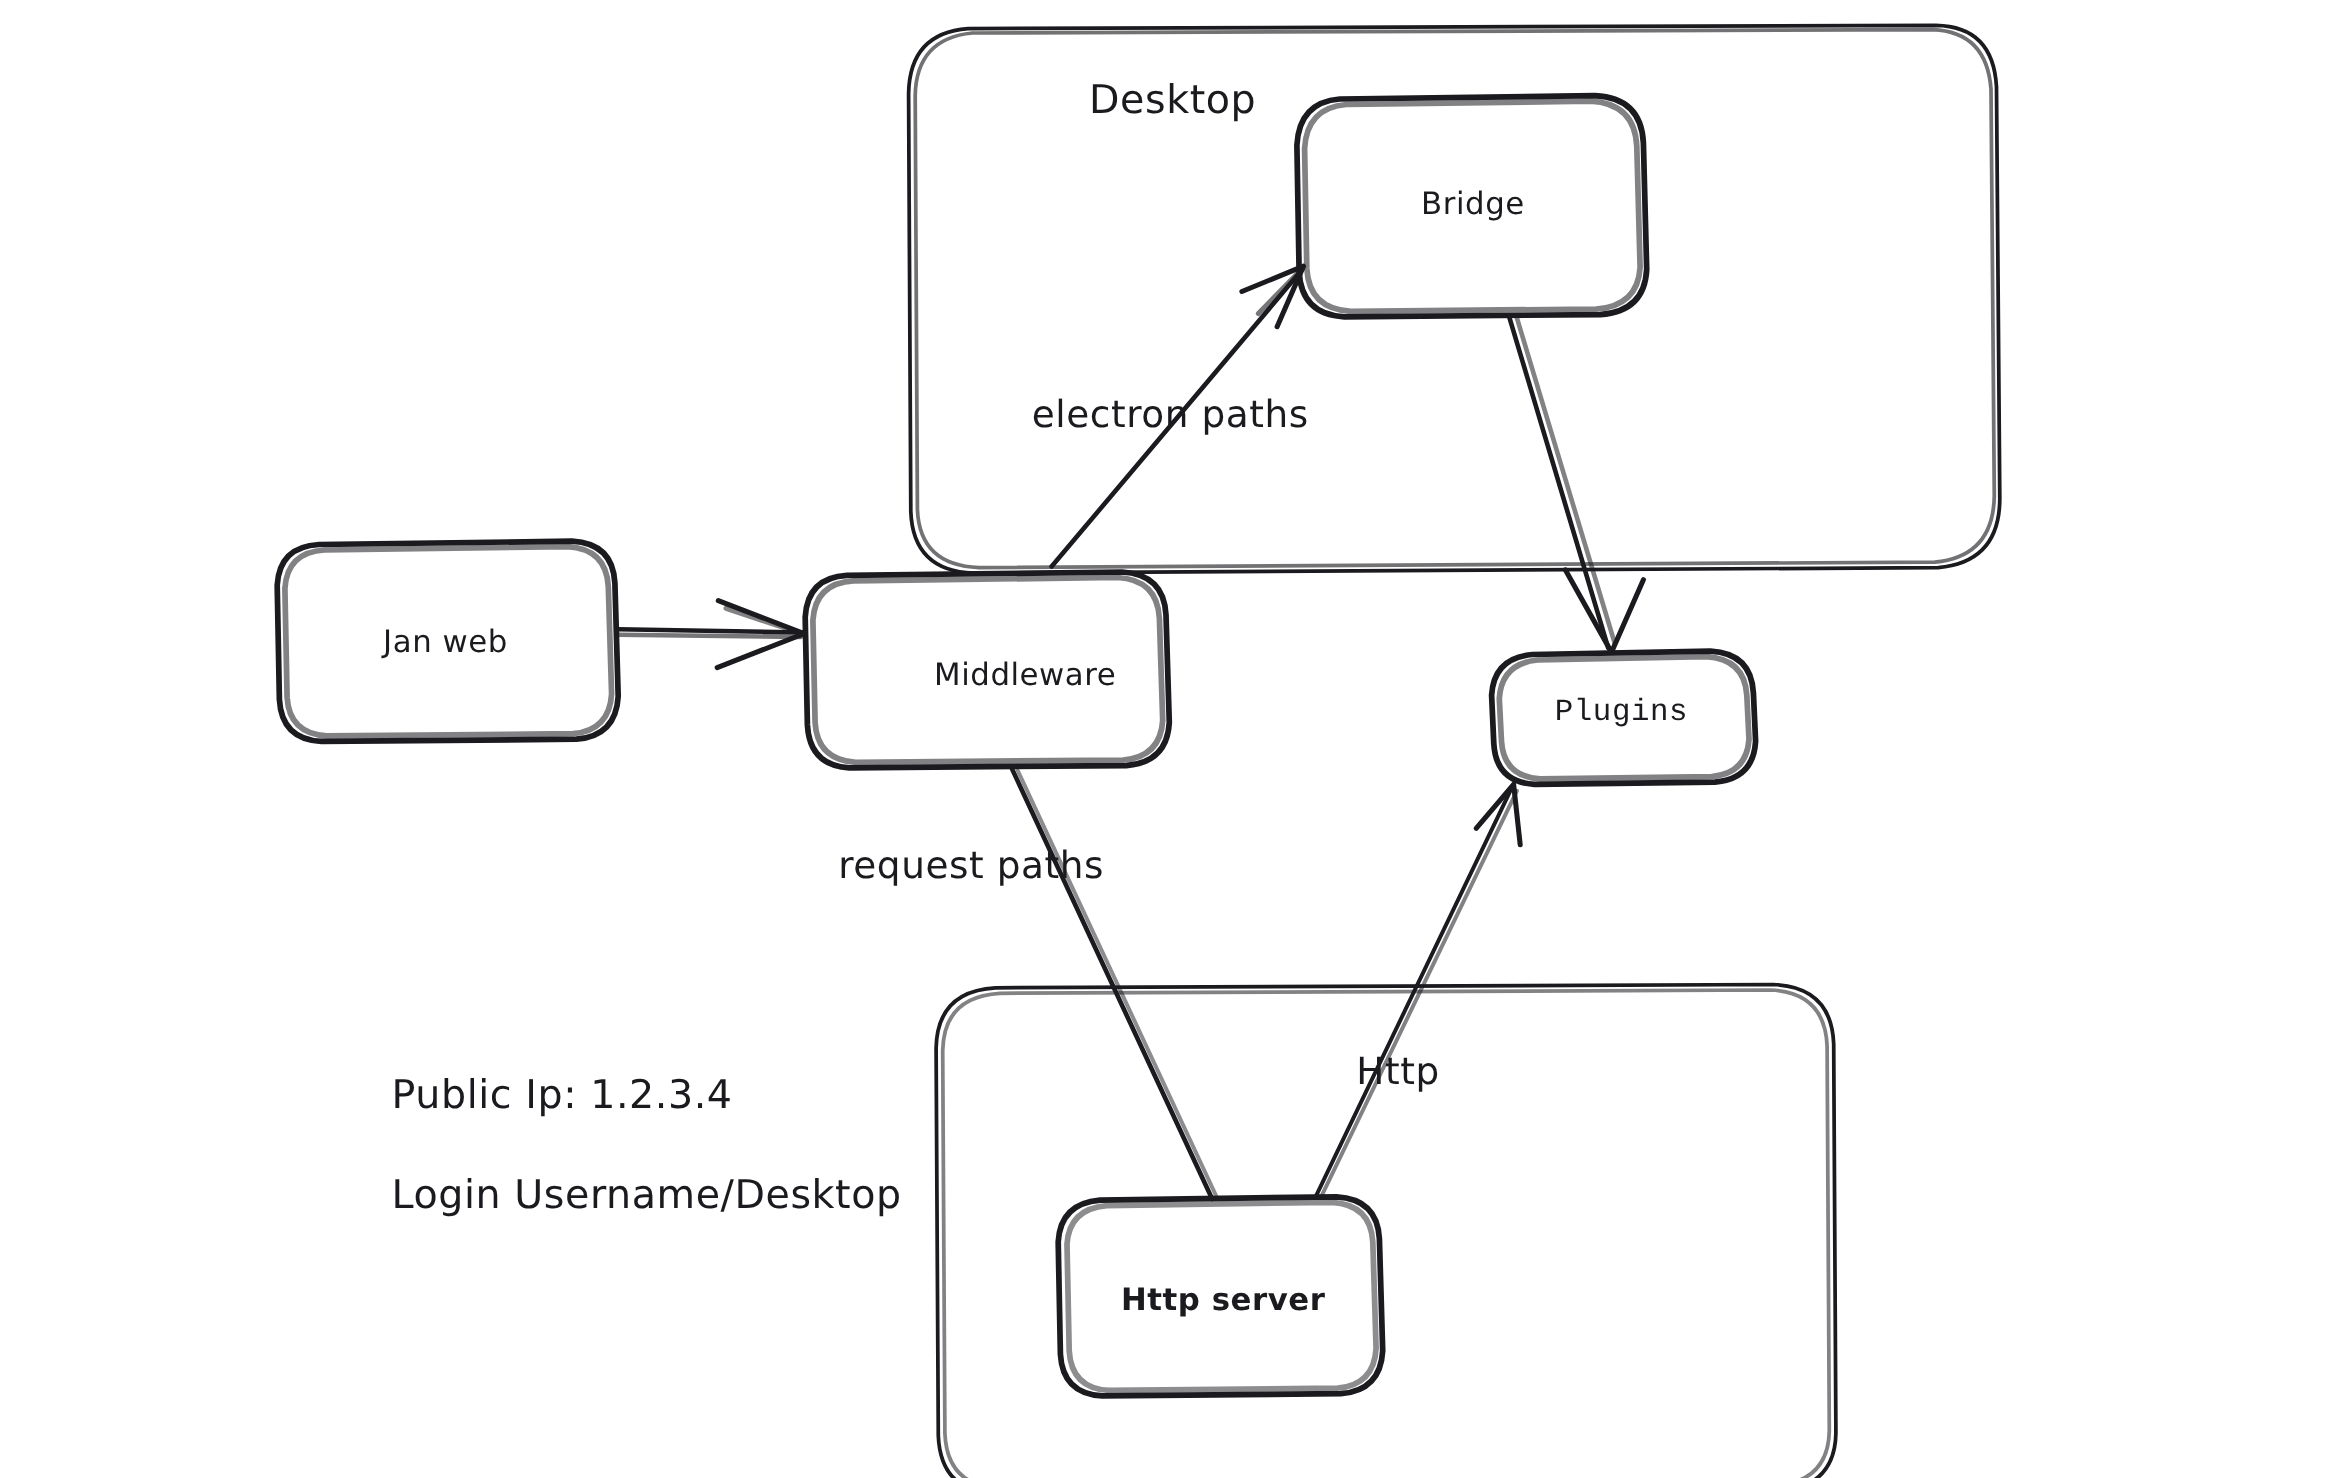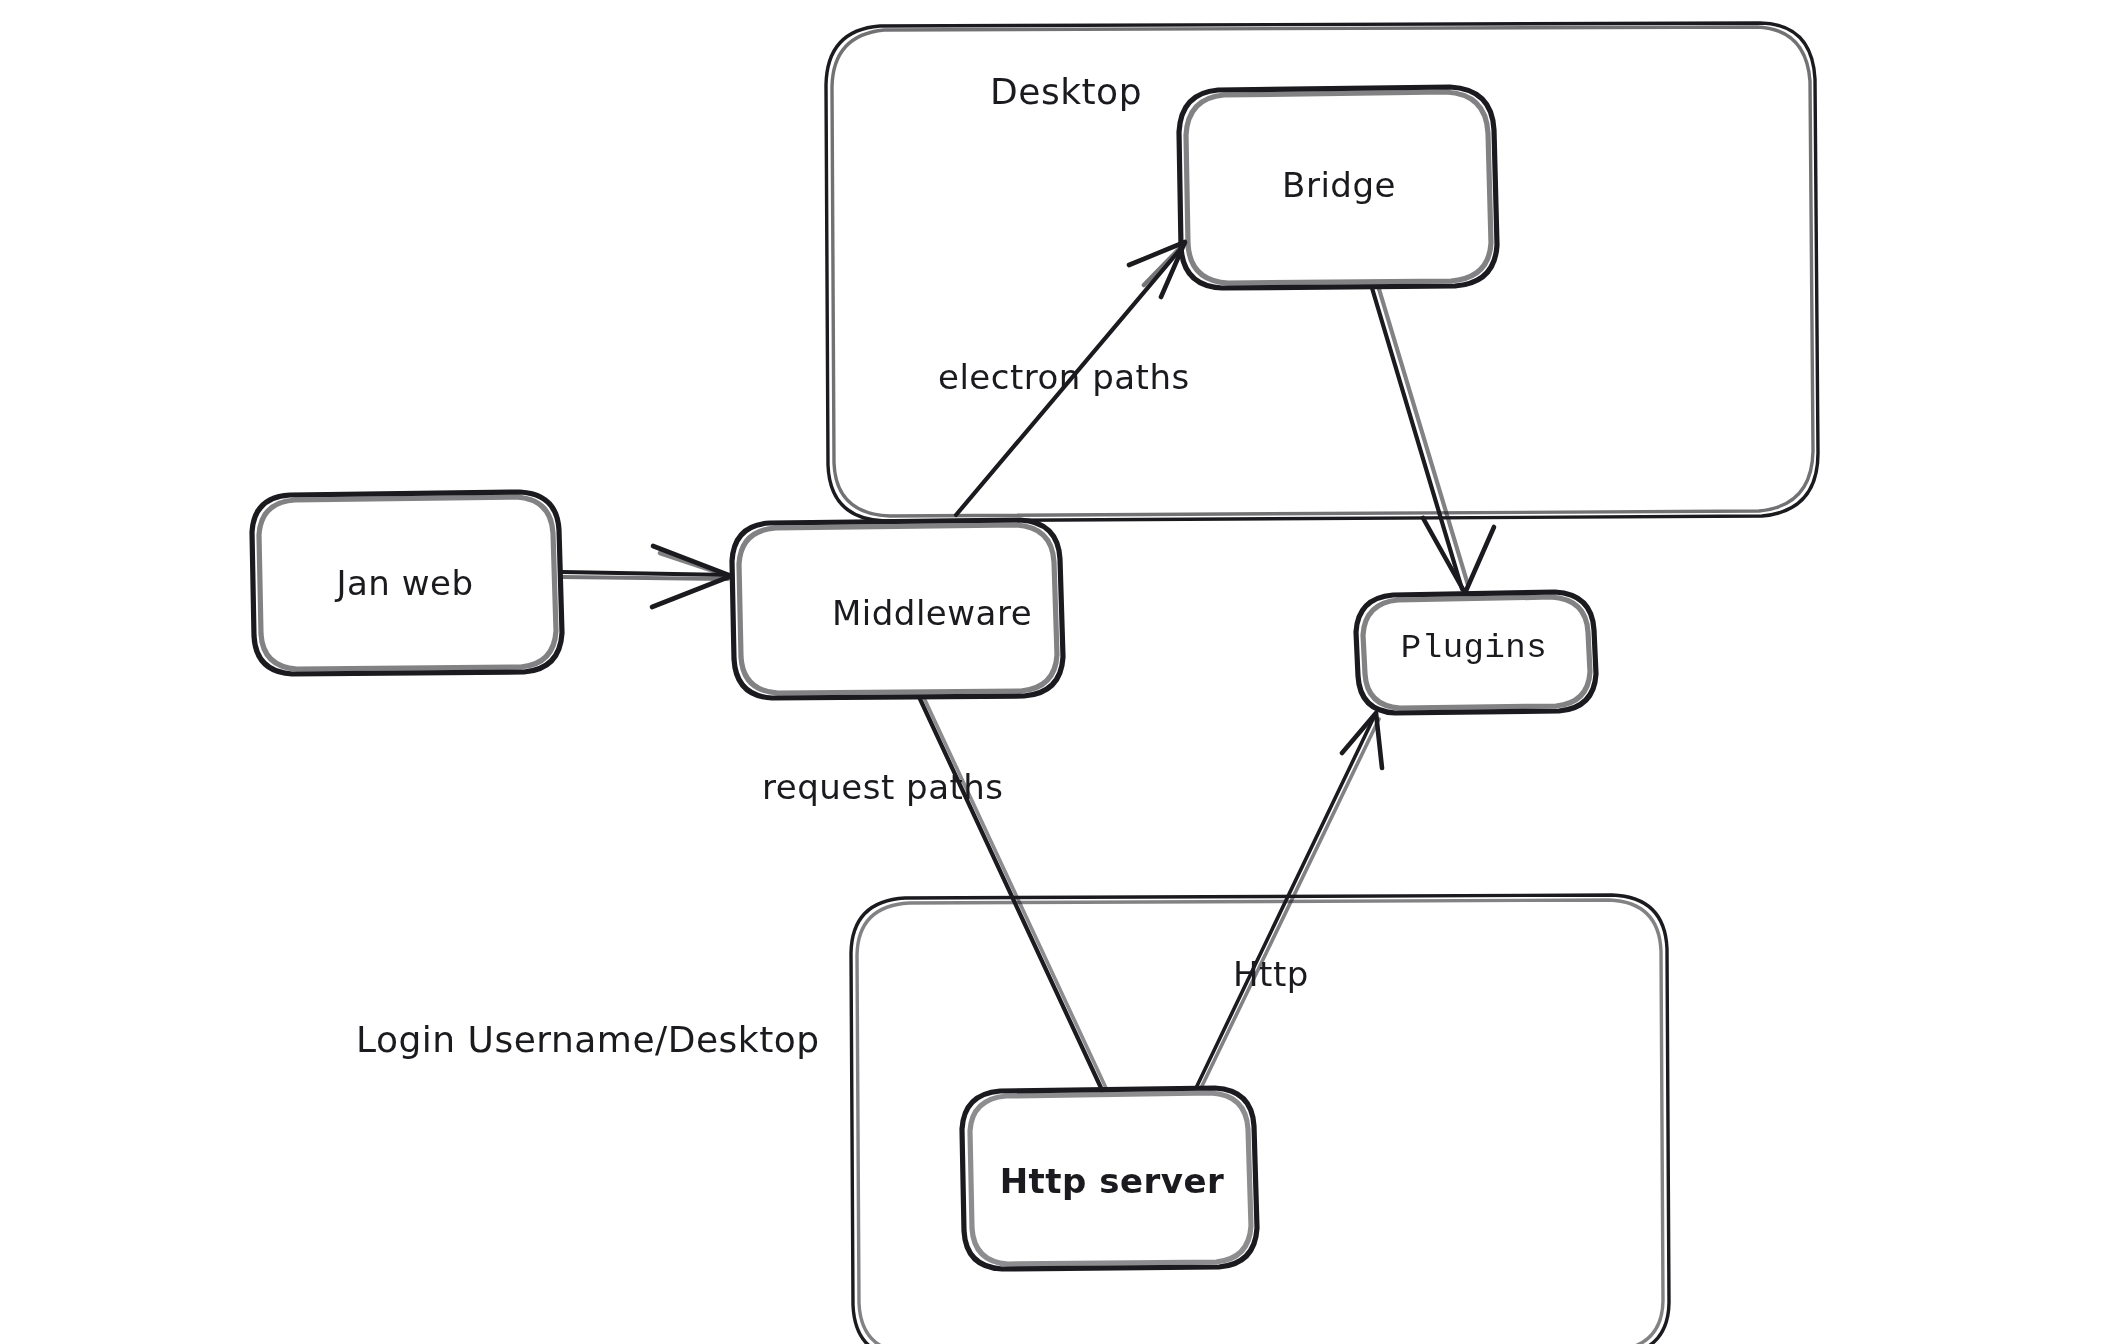--- a/index.html
+++ b/index.html
@@ -42,21 +42,21 @@
 
   .hand-label {
     position: absolute;
     font-family: "DejaVu Sans", sans-serif;
     color: #1b1b1f;
     white-space: pre;
     letter-spacing: 0.5px;
     font-weight: 500;
     -webkit-font-smoothing: antialiased;
   }
-  .node-label   { font-size: 34px; }
+  .node-label   { font-size: 28px; }
   .group-label  { font-size: 36px; }
   .edge-label   { font-size: 34px; }
   .note-line    { font-size: 36px; line-height: 1.30; }
   .note-block   { position: absolute; }
   .center-label { transform: translate(-50%, -50%); }
 </style>
 </head>
 <body>
 
 <div id="canvas">
@@ -142,16 +142,17 @@
 
   <div class="hand-label node-label center-label" style="left:1112px; top:1168px;font-weight:bold;">Http server</div>
 
   <div class="hand-label edge-label" style="left:938px; top:344px;">electron paths</div>
 
   <div class="hand-label edge-label" style="left:762px; top:754px;">request paths</div>
 
   <div class="hand-label edge-label" style="left:1233px; top:941px;">Http</div>
 
   <div class="note-block" style="left:356px; top:960px;">
+    <div class="hand-label note-line" style="position:relative; left:0; top:0;">Public Ip: 1.2.3.4</div>
     <div class="hand-label note-line" style="position:relative; left:0; top:44px;">Login Username/Desktop</div>
   </div>
 
 </div>
 
 </body></html>

